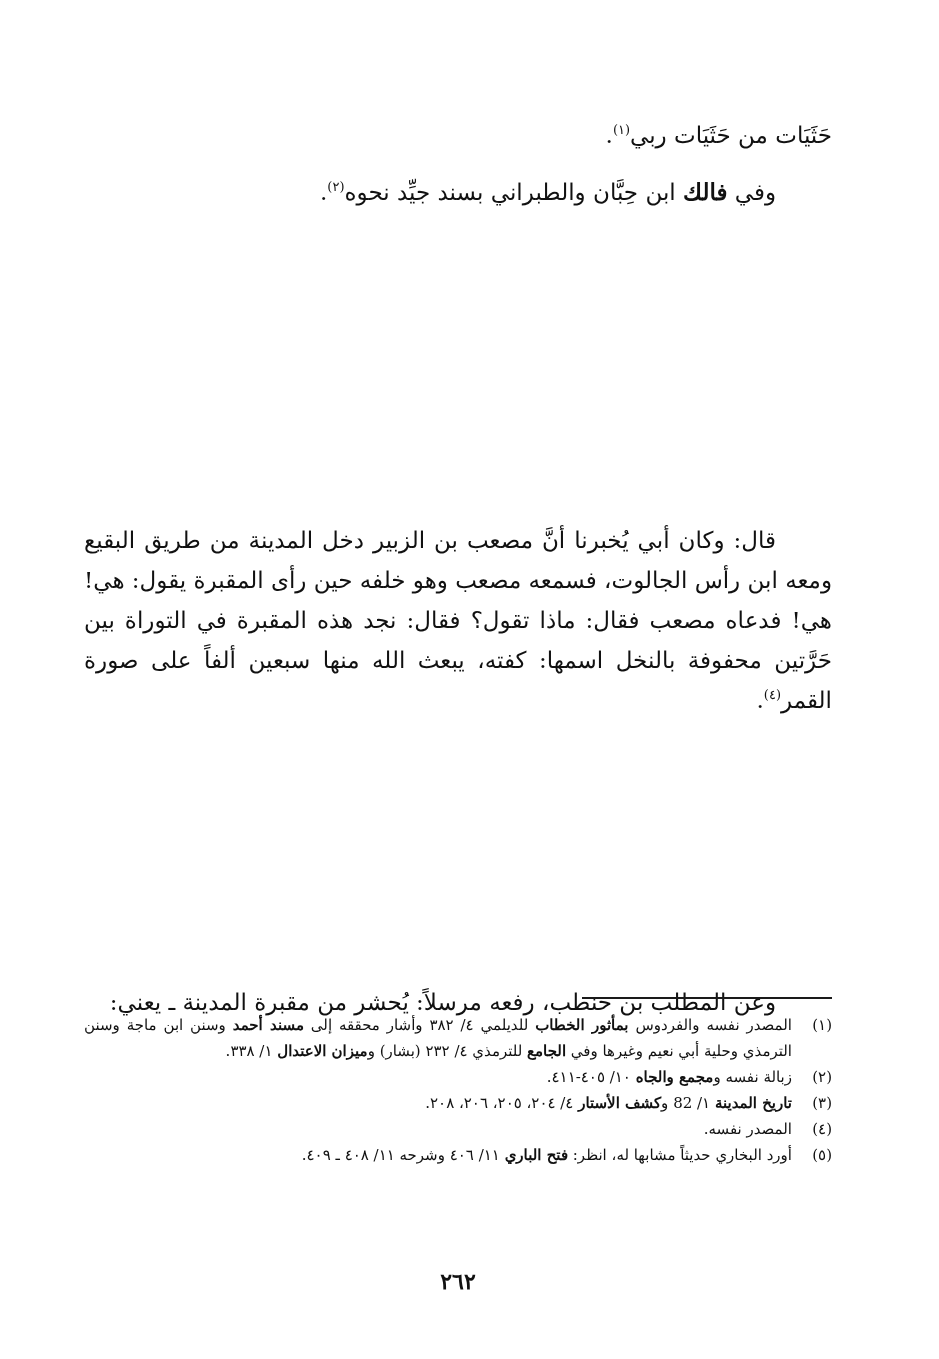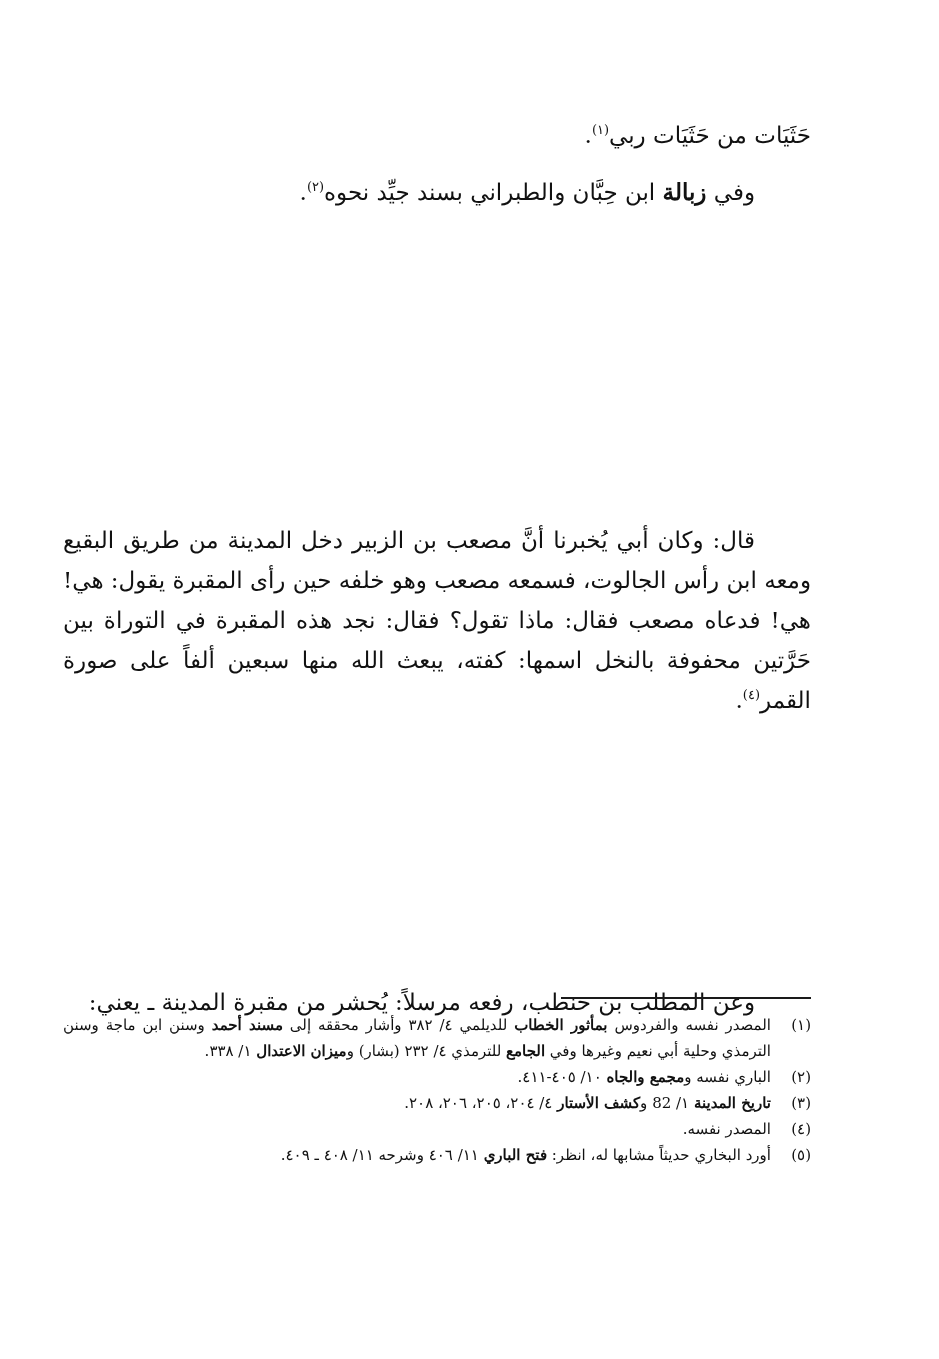--- a/index.html
+++ b/index.html
@@ -10,21 +10,21 @@
     body {
       width: 939px;
       height: 1359px;
       position: relative;
       overflow: hidden;
       font-family: "DejaVu Serif", "Liberation Serif", serif;
       color: #111111;
     }
     .page {
       position: absolute;
-      left: 63px;
+      left: 84px;
       top: 0;
       width: 748px;
       height: 1116px;
       direction: rtl;
       text-decoration: underline;
     }
     .body-text {
       position: absolute;
       left: 0;
       right: 0;
@@ -92,21 +92,21 @@
 </head>
 <body>
 
 <div class="page">
 
   <div class="body-text" style="top:115px;">
     <p class="para"><span>حَثَيَات من حَثَيَات ربي</span><span class="sup">(١)</span><span>.</span></p>
   </div>
 
   <div class="body-text" style="top:172px;">
-    <p class="para indent"><span>وفي </span><span class="bold">زبالة</span><span> ابن حِبَّان والطبراني بسند جيِّد نحوه</span><span class="sup">(٢)</span><span>.</span></p>
+    <p class="para indent"><span>وفي </span><span class="bold">فالك</span><span> ابن حِبَّان والطبراني بسند جيِّد نحوه</span><span class="sup">(٢)</span><span>.</span></p>
   </div>
 
 
 
   <div class="body-text" style="top:520px;">
     <p class="para indent"><span>قال: وكان أبي يُخبرنا أنَّ مصعب بن الزبير دخل المدينة من طريق البقيع ومعه ابن رأس الجالوت، فسمعه مصعب وهو خلفه حين رأى المقبرة يقول: هي! هي! فدعاه مصعب فقال: ماذا تقول؟ فقال: نجد هذه المقبرة في التوراة بين حَرَّتين محفوفة بالنخل اسمها: كفته، يبعث الله منها سبعين ألفاً على صورة القمر</span><span class="sup">(٤)</span><span>.</span></p>
   </div>
 
 
 
@@ -116,29 +116,30 @@
 
   <div class="separator"></div>
 
   <div class="footnotes">
     <div class="fn">
       <span class="fn-num">(١)</span>
       <span class="fn-text"><span>المصدر نفسه والفردوس </span><b>بمأثور الخطاب</b><span> للديلمي ٤/ ٣٨٢ وأشار محققه إلى </span><b>مسند أحمد</b><span> وسنن ابن ماجة وسنن الترمذي وحلية أبي نعيم وغيرها وفي </span><b>الجامع</b><span> للترمذي ٤/ ٢٣٢ (بشار) و</span><b>ميزان الاعتدال</b><span> ١/ ٣٣٨.</span></span>
     </div>
     <div class="fn">
       <span class="fn-num">(٢)</span>
-      <span class="fn-text"><span>الباري نفسه و</span><b>مجمع والجاه</b><span> ١٠/ ٤٠٥-٤١١.</span></span>
+      <span class="fn-text"><span>زبالة نفسه و</span><b>مجمع والجاه</b><span> ١٠/ ٤٠٥-٤١١.</span></span>
     </div>
     <div class="fn">
       <span class="fn-num">(٣)</span>
       <span class="fn-text"><b>تاريخ المدينة</b><span> ١/ 82 و</span><b>كشف الأستار</b><span> ٤/ ٢٠٤، ٢٠٥، ٢٠٦، ٢٠٨.</span></span>
     </div>
     <div class="fn">
       <span class="fn-num">(٤)</span>
       <span class="fn-text"><span>المصدر نفسه.</span></span>
     </div>
     <div class="fn">
       <span class="fn-num">(٥)</span>
       <span class="fn-text"><span>أورد البخاري حديثاً مشابها له، انظر: </span><b>فتح الباري</b><span> ١١/ ٤٠٦ وشرحه ١١/ ٤٠٨ ـ ٤٠٩.</span></span>
     </div>
   </div>
 
+  <div class="page-number">٢٦٢</div>
 </div>
 
 </body></html>

